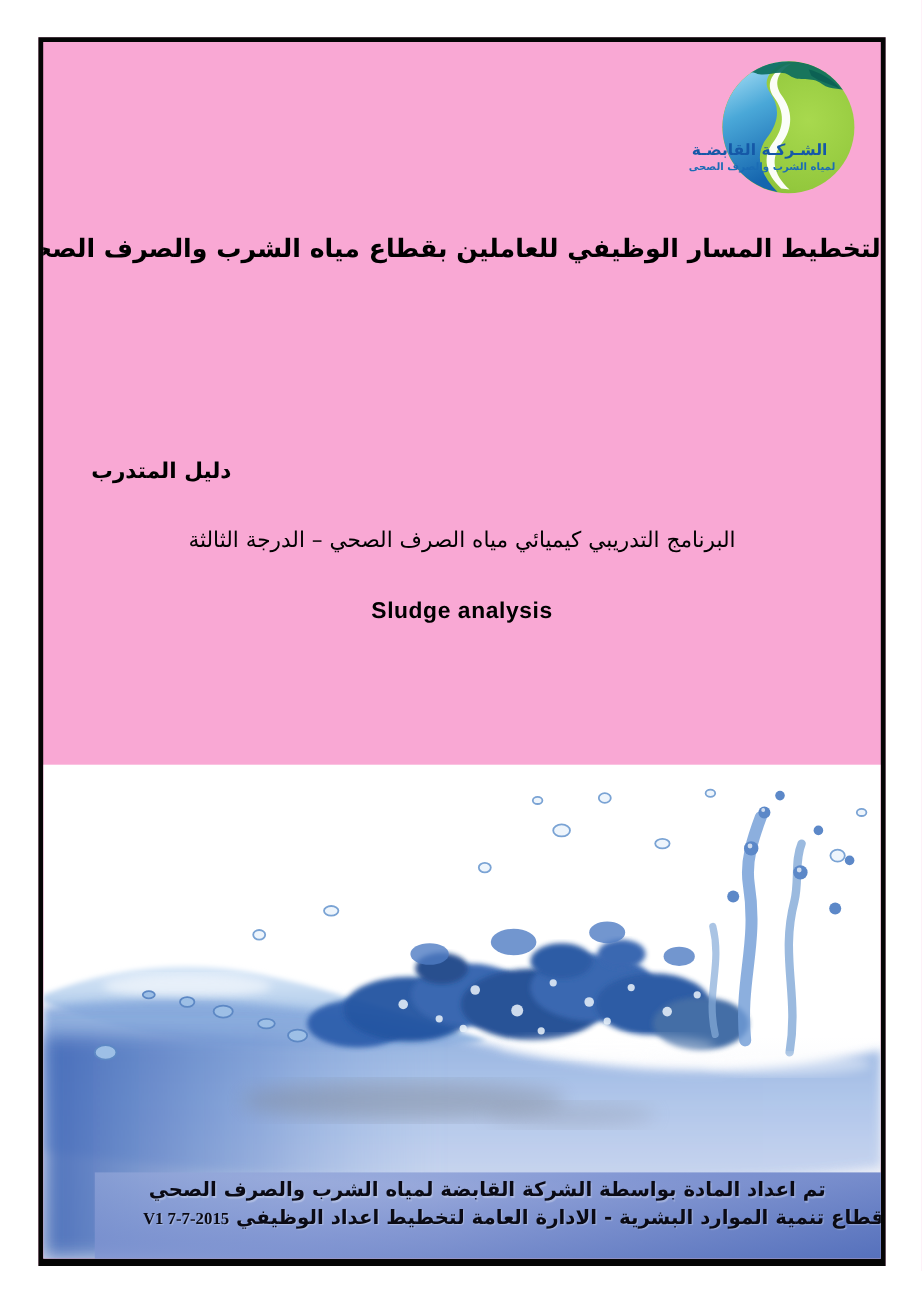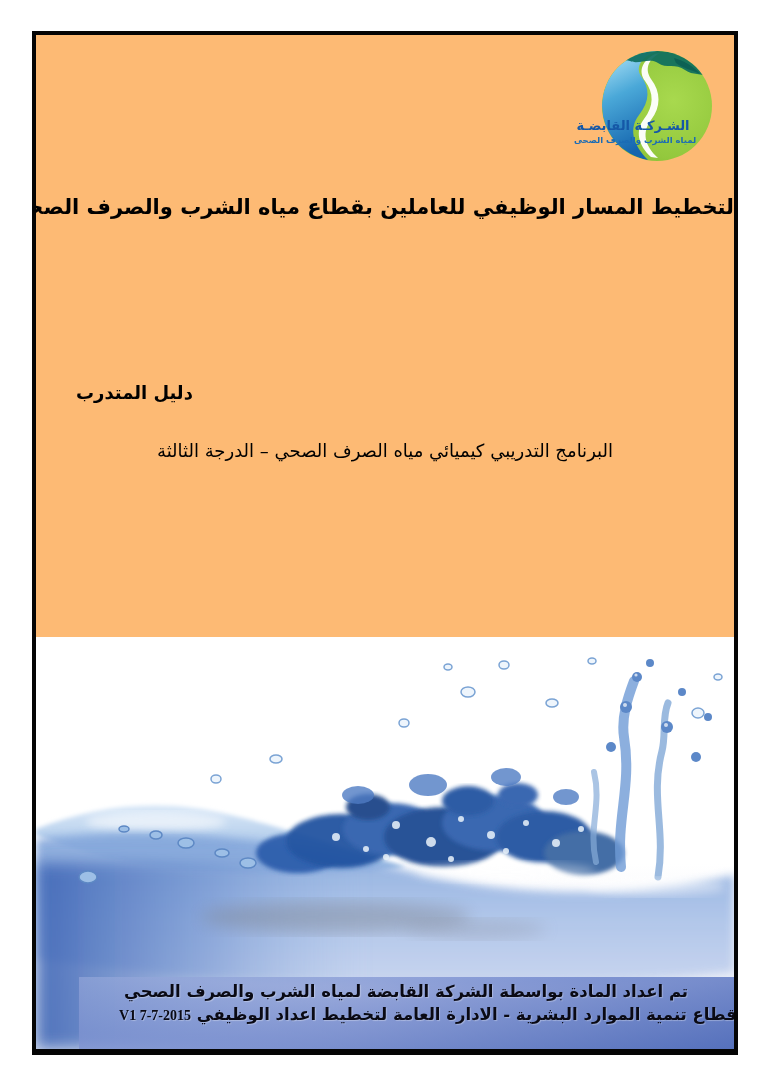--- a/index.html
+++ b/index.html
@@ -1,20 +1,20 @@
 <!DOCTYPE html>
 <html lang="ar"><head>
 <meta charset="utf-8">
 <style>
   html,body{margin:0;padding:0;background:#ffffff;}
   body{width:768px;height:1086px;position:relative;font-family:"DejaVu Sans",sans-serif;overflow:hidden;}
 
   .page{
     position:absolute;left:32px;top:31px;width:698px;height:1014px;
-    border:4px solid #050505;border-bottom-width:6px;background:#fdba74;overflow:hidden;
+    border:4px solid #050505;border-bottom-width:6px;background:#f9a8d4;overflow:hidden;
   }
 
   
   .logo{position:absolute;top:13px;right:8px;width:172px;height:122px;}
   .logo svg{position:absolute;top:0;left:0;}
   .logo-name{
     position:absolute;top:70px;right:18px;width:150px;text-align:center;
     color:#1558a7;font-size:13px;font-weight:bold;direction:rtl;white-space:nowrap;
   }
   .logo-tagline{
@@ -87,20 +87,21 @@
         <path d="M120,10 C128,12 140,18 146,26 C138,22 128,20 122,15 Z" fill="#0a5e52" opacity="0.85"></path>
       </g>
     </svg>
     <div class="logo-name">الشـركـة القابضـة</div>
     <div class="logo-tagline">لمياه الشرب والصرف الصحى</div>
   </div>
 
   <div class="doc-title" dir="rtl">لتخطيط المسار الوظيفي للعاملين بقطاع مياه الشرب والصرف الصحي</div>
   <div class="trainee-guide" dir="rtl">دليل المتدرب</div>
   <div class="program-line" dir="rtl">البرنامج التدريبي كيميائي مياه الصرف الصحي – الدرجة الثالثة</div>
+  <div class="subject-line">Sludge analysis</div>
 
   <svg class="water-art" viewBox="0 0 698 412">
     <defs>
       <linearGradient id="bgFade" x1="0" y1="0" x2="0" y2="1">
         <stop offset="0%" stop-color="#ffffff"></stop>
           <stop offset="55%" stop-color="#ffffff"></stop>
         <stop offset="82%" stop-color="#eceff7"></stop>
           <stop offset="100%" stop-color="#dde2ef"></stop>
       </linearGradient>
       <linearGradient id="bodyGrad" x1="0" y1="0" x2="0" y2="1">

